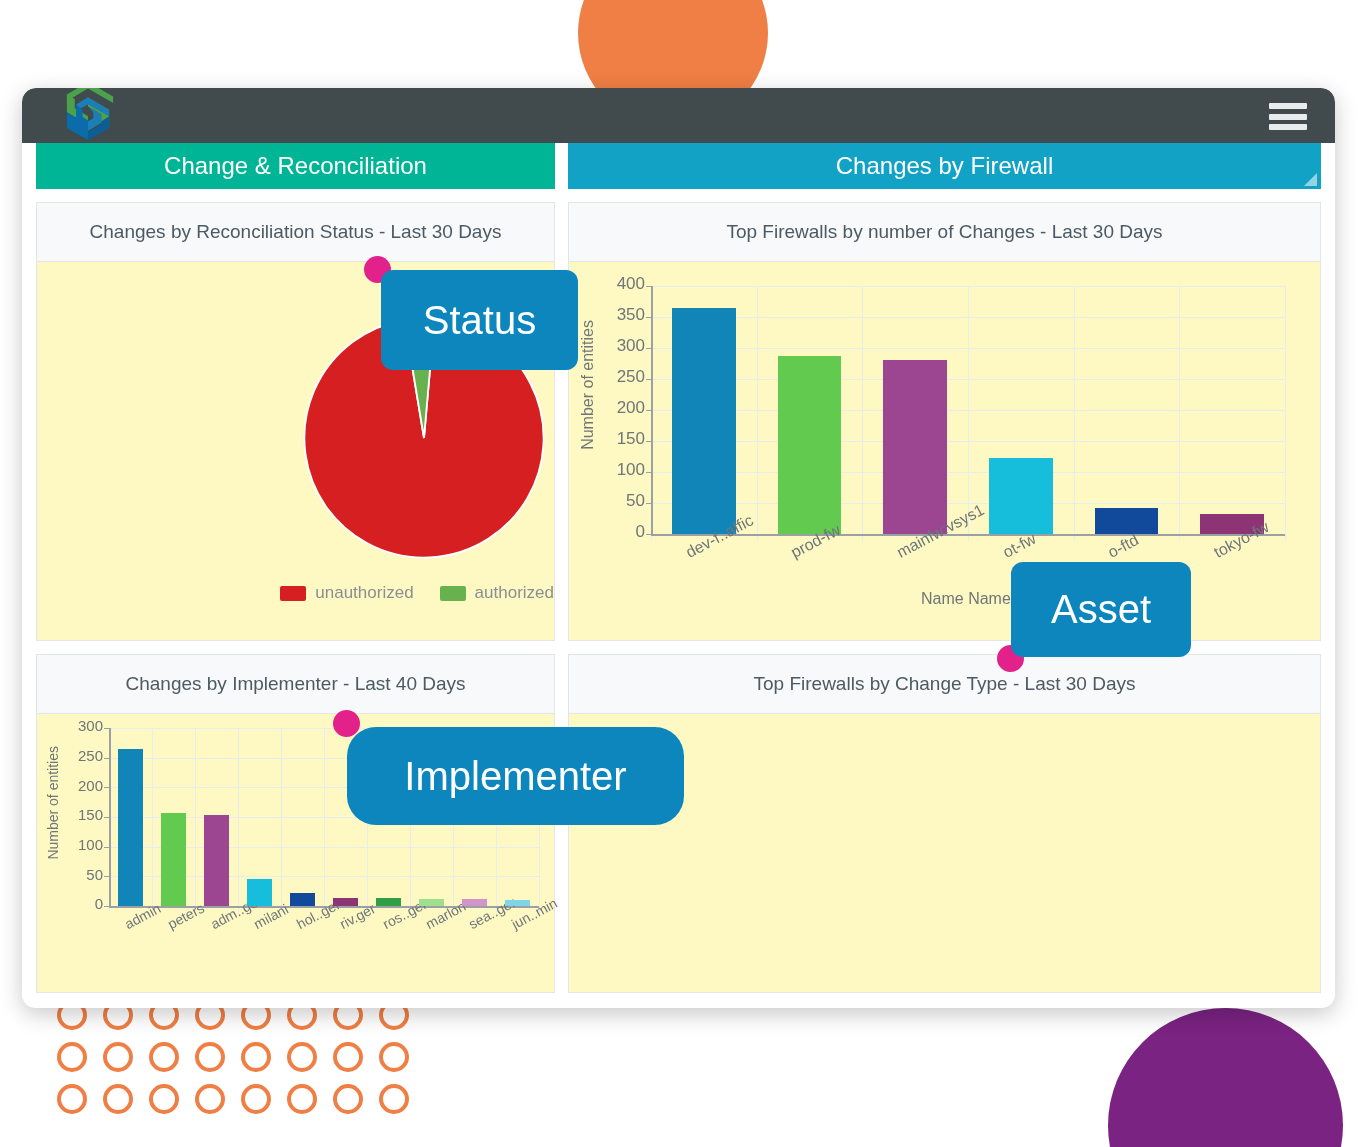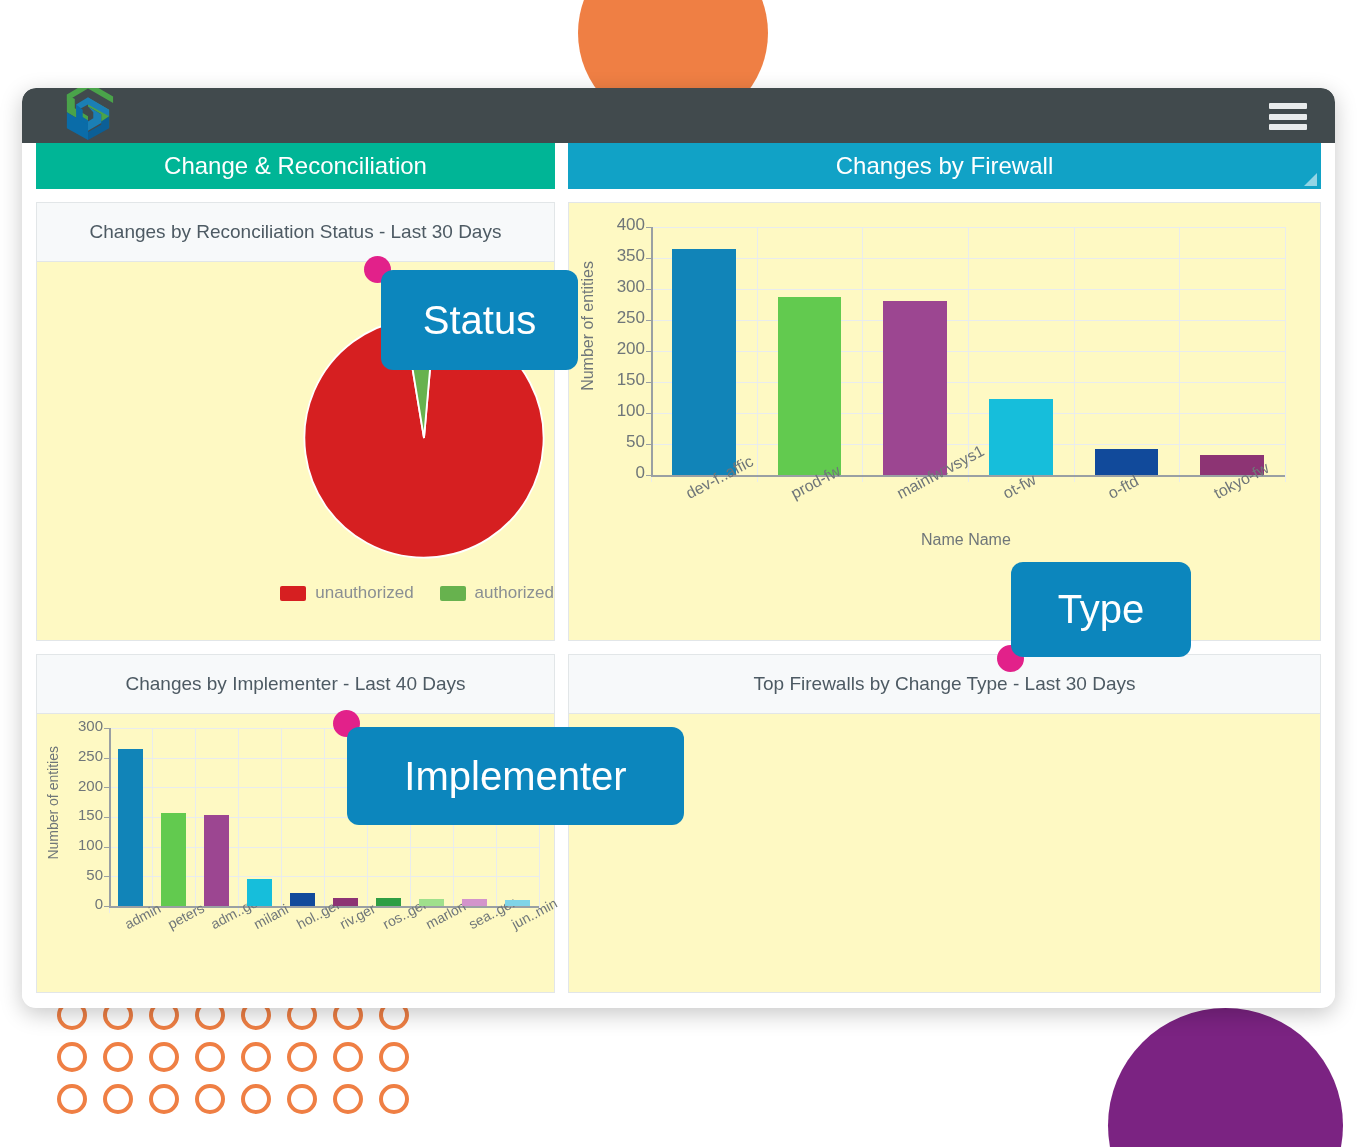--- a/index.html
+++ b/index.html
@@ -266,20 +266,21 @@
     </div>
 
     <div class="col">
 
       <div class="tabhead blue">
         <span>Changes by Firewall</span>
         <span class="corner"></span>
       </div>
 
       <div class="panel p-tr">
+        <div class="panel-title">Top Firewalls by number of Changes - Last 30 Days</div>
         <div class="panel-body" style="height:380px;">
           <div class="chart" id="chart-fw">
               <div class="tick" style="left: 40px; top: 259.76px; width: 36px; font-size: 17px;">0</div>
               <div class="axis" style="left: 77px; top: 272px; width: 5px; height: 1px;"></div>
               <div class="gridline" style="left: 82px; top: 241px; width: 634px;"></div>
               <div class="tick" style="left: 40px; top: 228.76px; width: 36px; font-size: 17px;">50</div>
               <div class="axis" style="left: 77px; top: 241px; width: 5px; height: 1px;"></div>
               <div class="gridline" style="left: 82px; top: 210px; width: 634px;"></div>
               <div class="tick" style="left: 40px; top: 197.76px; width: 36px; font-size: 17px;">100</div>
               <div class="axis" style="left: 77px; top: 210px; width: 5px; height: 1px;"></div>
@@ -336,19 +337,19 @@
   </div>
 </div>
 
 <div class="pin" style="left:364px;top:256px;"></div>
 <div class="callout" style="left:381px;top:270px;width:197px;height:100px;font-size:40px;">
   <span>Status</span>
 </div>
 
 <div class="pin" style="left:997px;top:645px;"></div>
 <div class="callout" style="left:1011px;top:562px;width:180px;height:95px;font-size:40px;">
-  <span>Type</span>
+  <span>Asset</span>
 </div>
 
 <div class="pin" style="left:333px;top:710px;"></div>
-<div class="callout" style="left:347px;top:727px;width:337px;height:98px;font-size:40px;">
+<div class="callout" style="left:347px;top:727px;width:337px;height:98px;font-size:40px;border-radius:29px;">
   <span>Implementer</span>
 </div>
 
 </body></html>

